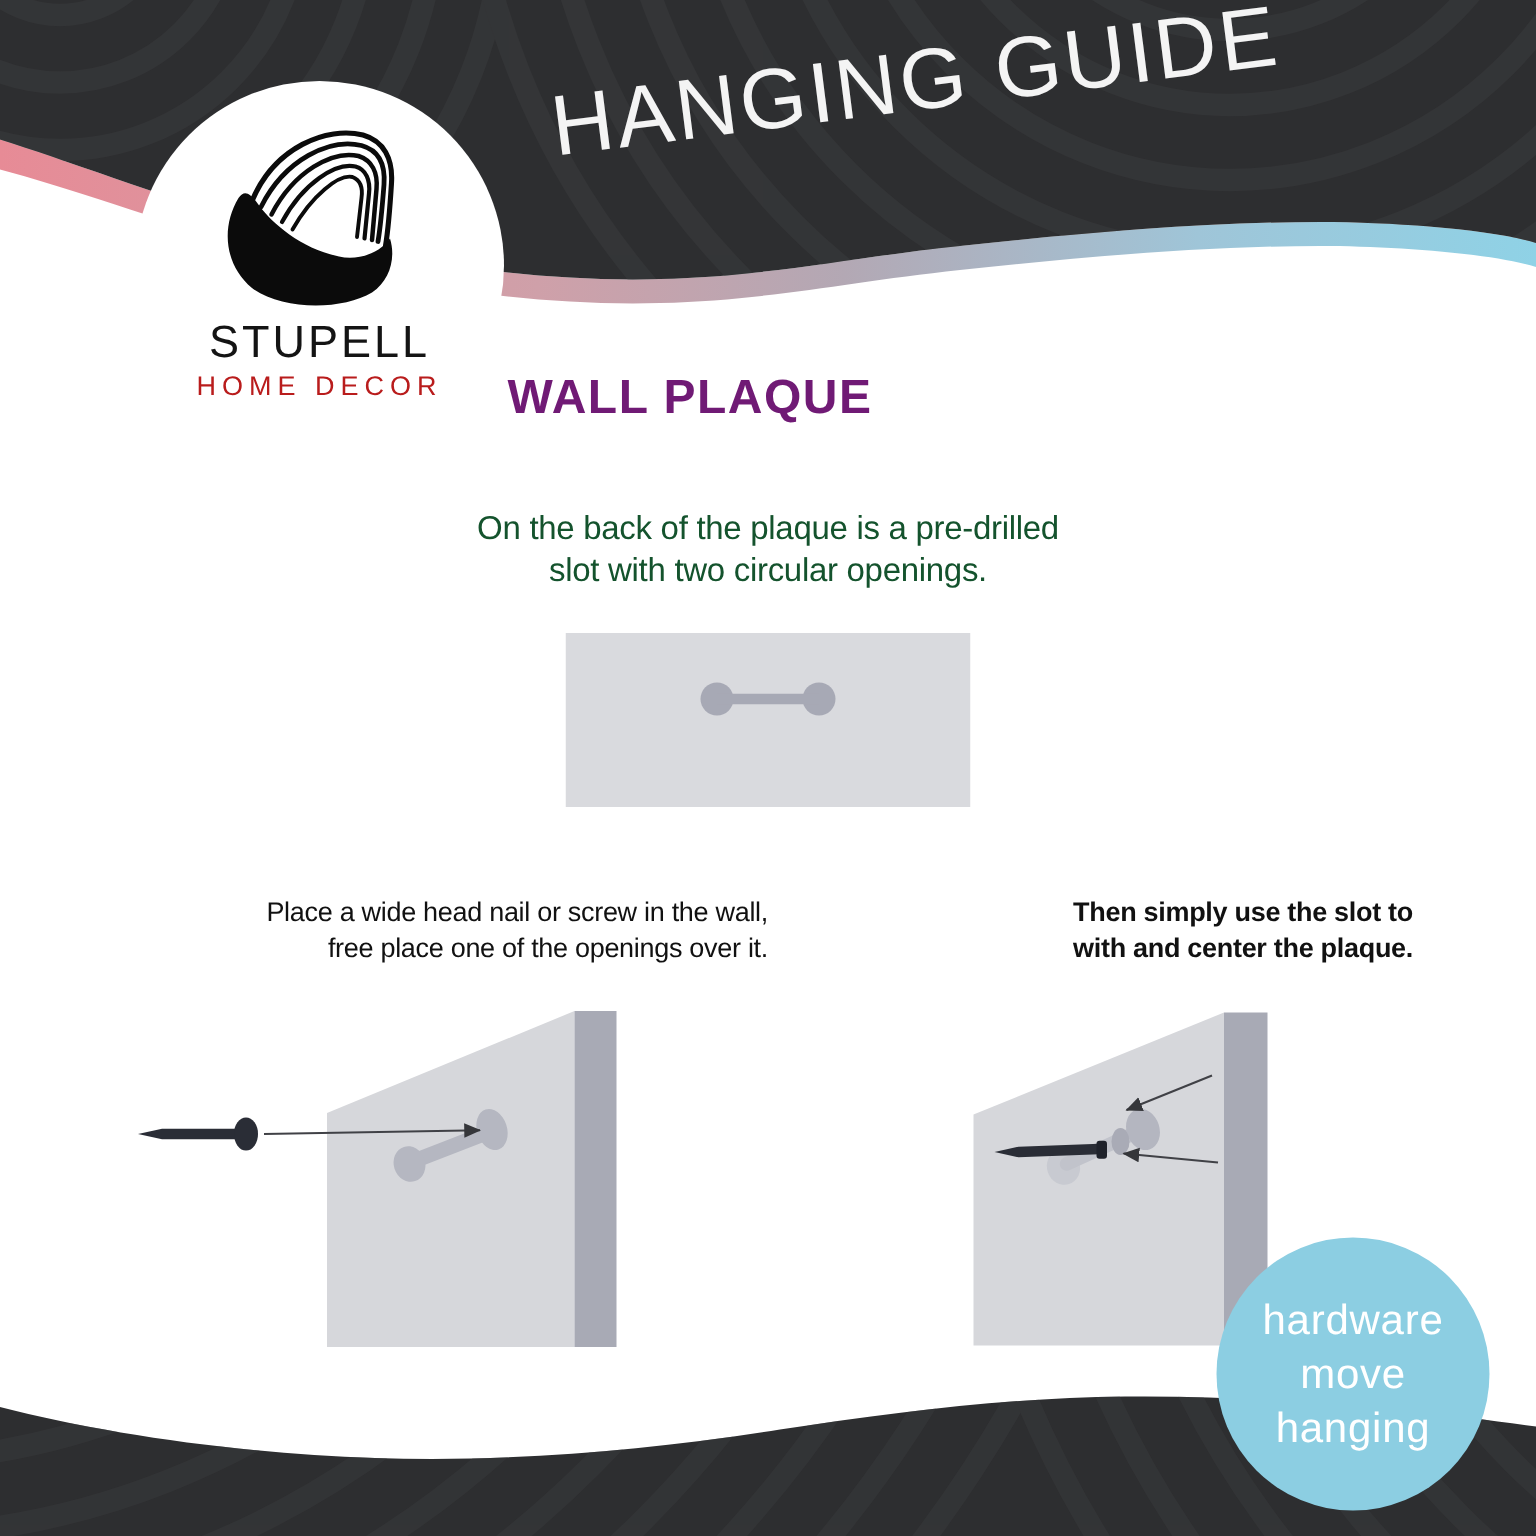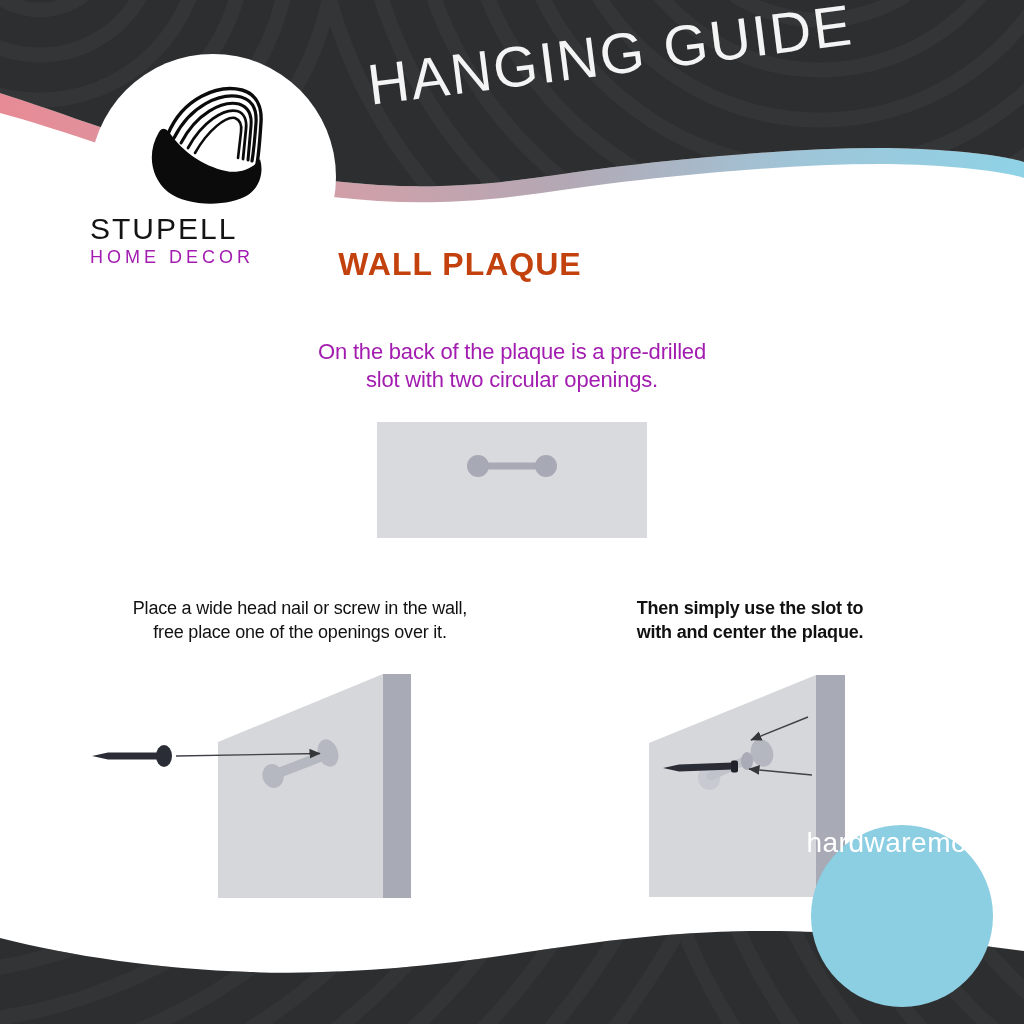--- a/index.html
+++ b/index.html
@@ -12,56 +12,56 @@
   
   #header-svg{left:0;top:0;z-index:1;}
   #page-title{
     left:368px;top:52px;width:560px;z-index:3;
     font-size:57px;font-weight:500;letter-spacing:2px;color:#f4f4f4;
     transform:rotate(-7.2deg);transform-origin:left center;white-space:nowrap;
   }
   
   #brand-badge{
     left:90px;top:54px;width:246px;height:246px;border-radius:50%;
-    background:#ffffff;z-index:2;
+    background:#ffffff;z-index:2;text-align:center;
   }
   #logo-svg{position:absolute;left:48px;top:22px;}
   .brand-name{
     position:absolute;left:0;top:158px;width:100%;
     font-size:30px;font-weight:500;letter-spacing:2px;color:#141414;
   }
   .brand-sub{
     position:absolute;left:0;top:193px;width:100%;
-    font-size:18px;font-weight:400;letter-spacing:4px;color:#a21caf;
+    font-size:18px;font-weight:400;letter-spacing:4px;color:#b91c1c;
   }
   
   #section-title{
     left:0;top:246px;width:920px;text-align:center;z-index:2;
-    font-size:32px;font-weight:600;letter-spacing:1px;color:#c2410c;
+    font-size:32px;font-weight:600;letter-spacing:1px;color:#701a75;
   }
   #intro-text{
     left:0;top:338px;width:1024px;text-align:center;z-index:2;
-    font-size:22px;line-height:28px;letter-spacing:-0.2px;color:#a21caf;
+    font-size:22px;line-height:28px;letter-spacing:-0.2px;color:#14532d;
   }
   .step-text{
-    top:596px;text-align:center;z-index:2;
+    top:596px;text-align:right;z-index:2;
     font-size:18px;line-height:24px;letter-spacing:-0.2px;color:#111;font-weight:500;
   }
   #step1-text{left:88px;width:424px;}
   #step2-text{left:558px;width:384px;font-weight:bold;}
   
   #plaque-back{left:377px;top:422px;z-index:2;}
   #panel1{left:80px;top:662px;z-index:2;}
   #panel2{left:635px;top:662px;z-index:2;}
   
   #hardware-badge{
     left:811px;top:825px;width:182px;height:182px;border-radius:50%;
     z-index:5;text-align:center;color:#ffffff;
     font-size:28px;line-height:36px;font-weight:500;letter-spacing:0.5px;
-    display:flex;flex-direction:row;justify-content:center;
+    display:flex;flex-direction:column;justify-content:center;
   }
   
   #footer-svg{left:0;top:924px;z-index:4;}
 </style>
 </head>
 <body>
 
 <div id="canvas">
 
   <svg id="header-svg" class="abs" width="1024" height="230" viewBox="0 0 1024 230">
@@ -193,20 +193,21 @@
       <rect x="96" y="98.5" width="7" height="12" rx="2" fill="#1f222b"></rect>
     </g>
 
     <line x1="173" y1="55" x2="116" y2="78" stroke="#404146" stroke-width="1.4" marker-end="url(#arrowhead2)"></line>
     <line x1="177" y1="113" x2="114" y2="107" stroke="#404146" stroke-width="1.4" marker-end="url(#arrowhead2)"></line>
   </svg>
 
   <div id="hardware-badge" class="abs" style="background:#8ccee2;">
     <span>hardware</span>
     <span>move</span>
+    <span>hanging</span>
   </div>
 
   <svg id="footer-svg" class="abs" width="1024" height="100" viewBox="0 0 1024 100">
     <defs>
       <clipPath id="footerClip">
         <path d="M0,14 C70,32 160,45 250,48 C340,51 430,43 520,29 C600,17 670,8 750,7 C850,6 950,17 1024,27 L1024,100 L0,100 Z"></path>
       </clipPath>
     </defs>
     <path d="M0,14 C70,32 160,45 250,48 C340,51 430,43 520,29 C600,17 670,8 750,7 C850,6 950,17 1024,27 L1024,100 L0,100 Z" fill="#2d2e30"></path>
     <g clip-path="url(#footerClip)" fill="none" stroke="#3b3c3e" stroke-width="15" opacity="0.45">

